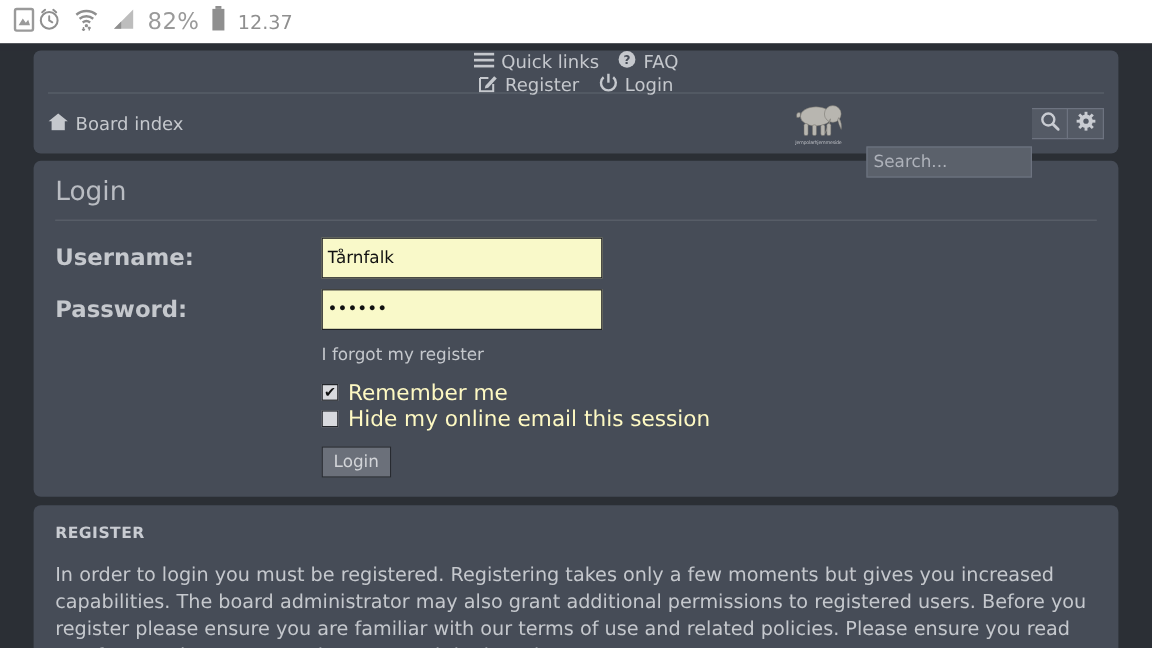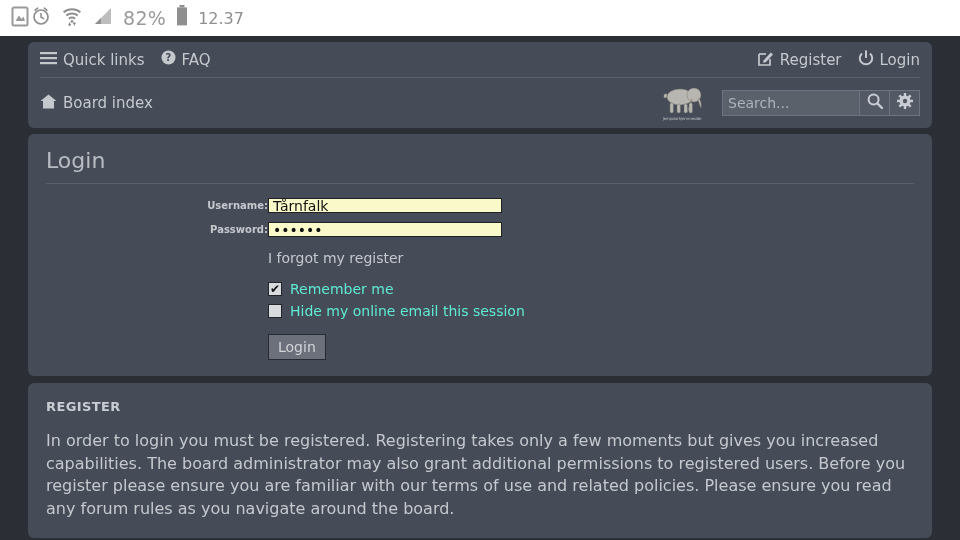--- a/index.html
+++ b/index.html
@@ -45,20 +45,21 @@
     width: 904px;
   }
 
   
   #navpanel { margin-top: 6px; padding: 0 12px; }
   .navrow1 {
     display: flex; align-items: center;
     justify-content: space-between;
     height: 36px;
     border-bottom: 1px solid #5c626c;
+    flex-direction: column;
   }
   .navgroup { display: flex; align-items: center; gap: 16px; }
   .navlink {
     display: flex; align-items: center; gap: 6px;
     color: #c5c8cd; font-size: 15px;
     cursor: pointer; white-space: nowrap;
   }
   .navrow2 {
     display: flex; align-items: center;
     justify-content: space-between;
@@ -82,20 +83,21 @@
   
   .searchbox { display: flex; align-items: stretch; height: 26px; }
   .searchbox input {
     width: 138px; height: 26px;
     background: #5b616b;
     border: 1px solid #6d7380;
     color: #c9ccd2; font-size: 14px;
     padding: 0 5px;
     font-family: "DejaVu Sans", sans-serif;
     outline: none;
+    margin-top: 32px;
   }
   .searchbox input::placeholder { color: #aeb2ba; }
   .sbtn {
     width: 30px; height: 26px;
     background: #545a65;
     border: 1px solid #6d7380;
     border-left: none;
     display: flex; align-items: center; justify-content: center;
     cursor: pointer;
   }
@@ -110,24 +112,24 @@
     padding-bottom: 10px;
   }
   .hr { height: 1px; background: #5c626c; margin-bottom: 14px; }
 
   .formrow {
     display: flex; align-items: center;
     margin-bottom: 9px;
   }
   .formlabel {
     width: 222px;
-    color: #c5c8cd; font-size: 10px; font-weight: bold; text-align: right;
+    color: #c5c8cd; font-size: 19px; font-weight: bold;
   }
   .textinput {
-    width: 234px; height: 15px;
+    width: 234px; height: 34px;
     background: #f9f9c9;
     border: 1px solid #1e2024;
     color: #111; font-size: 14px;
     padding: 0 4px;
     font-family: "DejaVu Sans", sans-serif;
     outline: none;
   }
   .indent { margin-left: 222px; }
   .sublink {
     color: #c5c8cd; font-size: 14px;
@@ -138,21 +140,21 @@
     margin-left: 222px; height: 22px;
   }
   .cbox {
     width: 14px; height: 14px;
     background: #d9dade;
     border: 1px solid #22252a;
     display: flex; align-items: center; justify-content: center;
     cursor: pointer; flex: none;
   }
   .cbox span { font-size: 12px; color: #111; line-height: 1; }
-  .checklabel { color: #5eead4; font-size: 14px; }
+  .checklabel { color: #fef9c3; font-size: 18px; }
   .loginbtn {
     margin-left: 222px; margin-top: 12px;
     background: #6b707a;
     border: 1px solid #272a30;
     color: #d2d4d8; font-size: 14px;
     padding: 4px 9px;
     font-family: "DejaVu Sans", sans-serif;
     cursor: pointer;
   }
 

